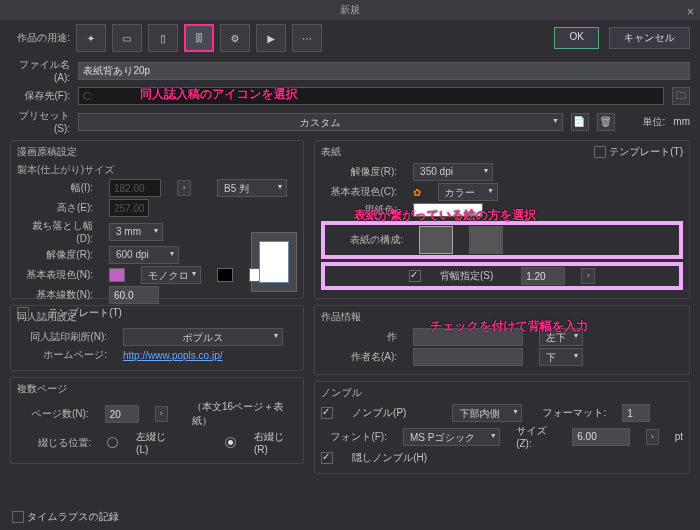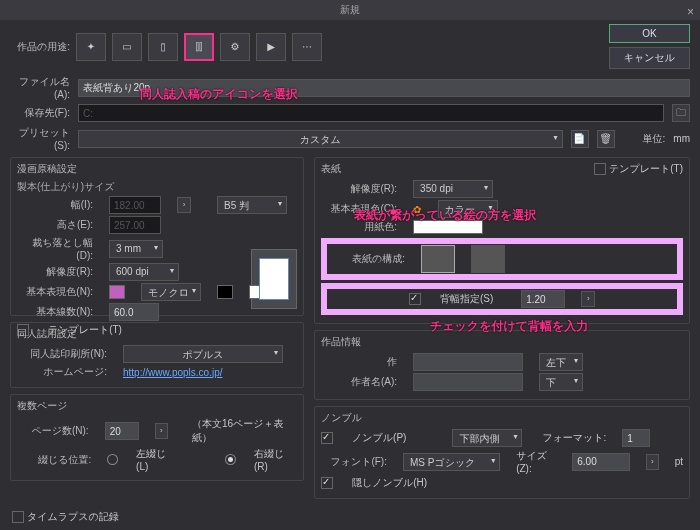--- a/index.html
+++ b/index.html
@@ -3,21 +3,21 @@
 <meta charset="utf-8">
 <style>
 * { box-sizing: border-box; margin: 0; padding: 0; font-family: "Meiryo", sans-serif; }
 body { background: #2e2e33; color: #c8c8c8; font-size: 10px; width: 700px; height: 530px; overflow: hidden; position: relative; }
 .titlebar { height: 20px; background: #3a3a40; text-align: center; line-height: 20px; color: #aaa; position: relative; }
 .titlebar .close { position: absolute; right: 6px; top: 2px; color: #aaa; font-size: 12px; }
 .toolbar-row { display: flex; align-items: center; padding: 4px 10px; gap: 6px; }
 .lbl { width: 60px; text-align: right; font-size: 10px; color: #bbb; }
 .icon-btn { width: 30px; height: 28px; background: #3a3a40; border: 1px solid #555; display: flex; align-items: center; justify-content: center; color: #ccc; }
 .icon-sel { border: 2px solid #ff2e8a; background: #4a4a55; }
-.ok-col { margin-left: auto; display: flex; flex-direction: column; gap: 4px; }
+.ok-col { margin-left: auto; display: flex; flex-direction: row; gap: 10px; }
 .btn { background: #3a3a44; border: 1px solid #555; padding: 3px 14px; font-size: 10px; color: #ddd; text-align: center; }
 .btn.ok { border-color: #5a7; }
 .field-row { display: flex; align-items: center; padding: 2px 10px; gap: 8px; }
 .inp { background: #48484f; border: 1px solid #555; color: #ddd; padding: 2px 4px; font-size: 10px; height: 18px; }
 .inp.dark { background: #1a1a1d; color: #555; }
 .wide { flex: 1; }
 .dd { background: #3a3a40; border: 1px solid #555; color: #ccc; padding: 2px 6px; font-size: 10px; position: relative; height: 18px; }
 .dd::after { content: "▾"; position: absolute; right: 4px; top: 2px; font-size: 8px; }
 .preset-row .dd { flex: 1; text-align: center; }
 .mini-icon { width: 18px; height: 18px; background: #3a3a40; border: 1px solid #555; display: inline-flex; align-items: center; justify-content: center; font-size: 10px; }
@@ -37,21 +37,21 @@
 .preview { width: 46px; height: 60px; background: #48484f; border: 1px solid #666; margin-left: auto; margin-top: -90px; display: flex; align-items: center; justify-content: center; }
 .preview .pg { width: 30px; height: 42px; background: #fff; border: 1px solid #68a; }
 .chk { width: 12px; height: 12px; border: 1px solid #666; display: inline-block; vertical-align: middle; margin-right: 3px; position: relative; }
 .chk.on::after { content: "✓"; position: absolute; top: -2px; left: 0; color: #ddd; font-size: 10px; }
 .link { color: #6aa8ff; text-decoration: underline; }
 .anno { position: absolute; color: #ff2e8a; font-size: 12px; font-weight: bold; text-shadow: 0 0 2px #000; pointer-events: none; }
 .radio { width: 11px; height: 11px; border: 1px solid #888; border-radius: 50%; display: inline-block; vertical-align: middle; margin-right: 2px; position: relative; }
 .radio.on::after { content: ""; width: 5px; height: 5px; background: #ddd; border-radius: 50%; position: absolute; top: 2px; left: 2px; }
 .paper-opt { width: 34px; height: 28px; border: 1px solid #555; background: #555; }
 .paper-opt.sel { border: 1px solid #aaa; }
-.spine-row { border: 6px solid #f0abfc; padding: 1px 2px; }
+.spine-row { border: 4px solid #f0abfc; padding: 1px 2px; }
 </style>
 </head>
 <body>
 
 <div class="titlebar">
   <span>新規</span>
   <span class="close">×</span>
 </div>
 
 <div class="toolbar-row">
@@ -93,21 +93,21 @@
       <div class="section-title">漫画原稿設定</div>
       <div class="inner-title">製本(仕上がり)サイズ</div>
       <div class="fr">
           <span class="flabel">幅(I):</span>
           <input class="inp dark" style="width: 52px;" value="182.00">
           <span class="chev">›</span>
           <div class="dd" style="width:70px;margin-left:10px">B5 判</div>
         </div>
       <div class="fr">
           <span class="flabel">高さ(E):</span>
-          <input class="inp dark" style="width: 52px;" value="257.00">
+          <input class="inp dark" style="width: 40px;" value="257.00">
         </div>
       <div class="fr">
           <span class="flabel">裁ち落とし幅(D):</span>
           <div class="dd" style="width:54px">3 mm</div>
         </div>
       <div class="fr">
           <span class="flabel">解像度(R):</span>
           <div class="dd" style="width:70px">600 dpi</div>
         </div>
       <div class="fr">

